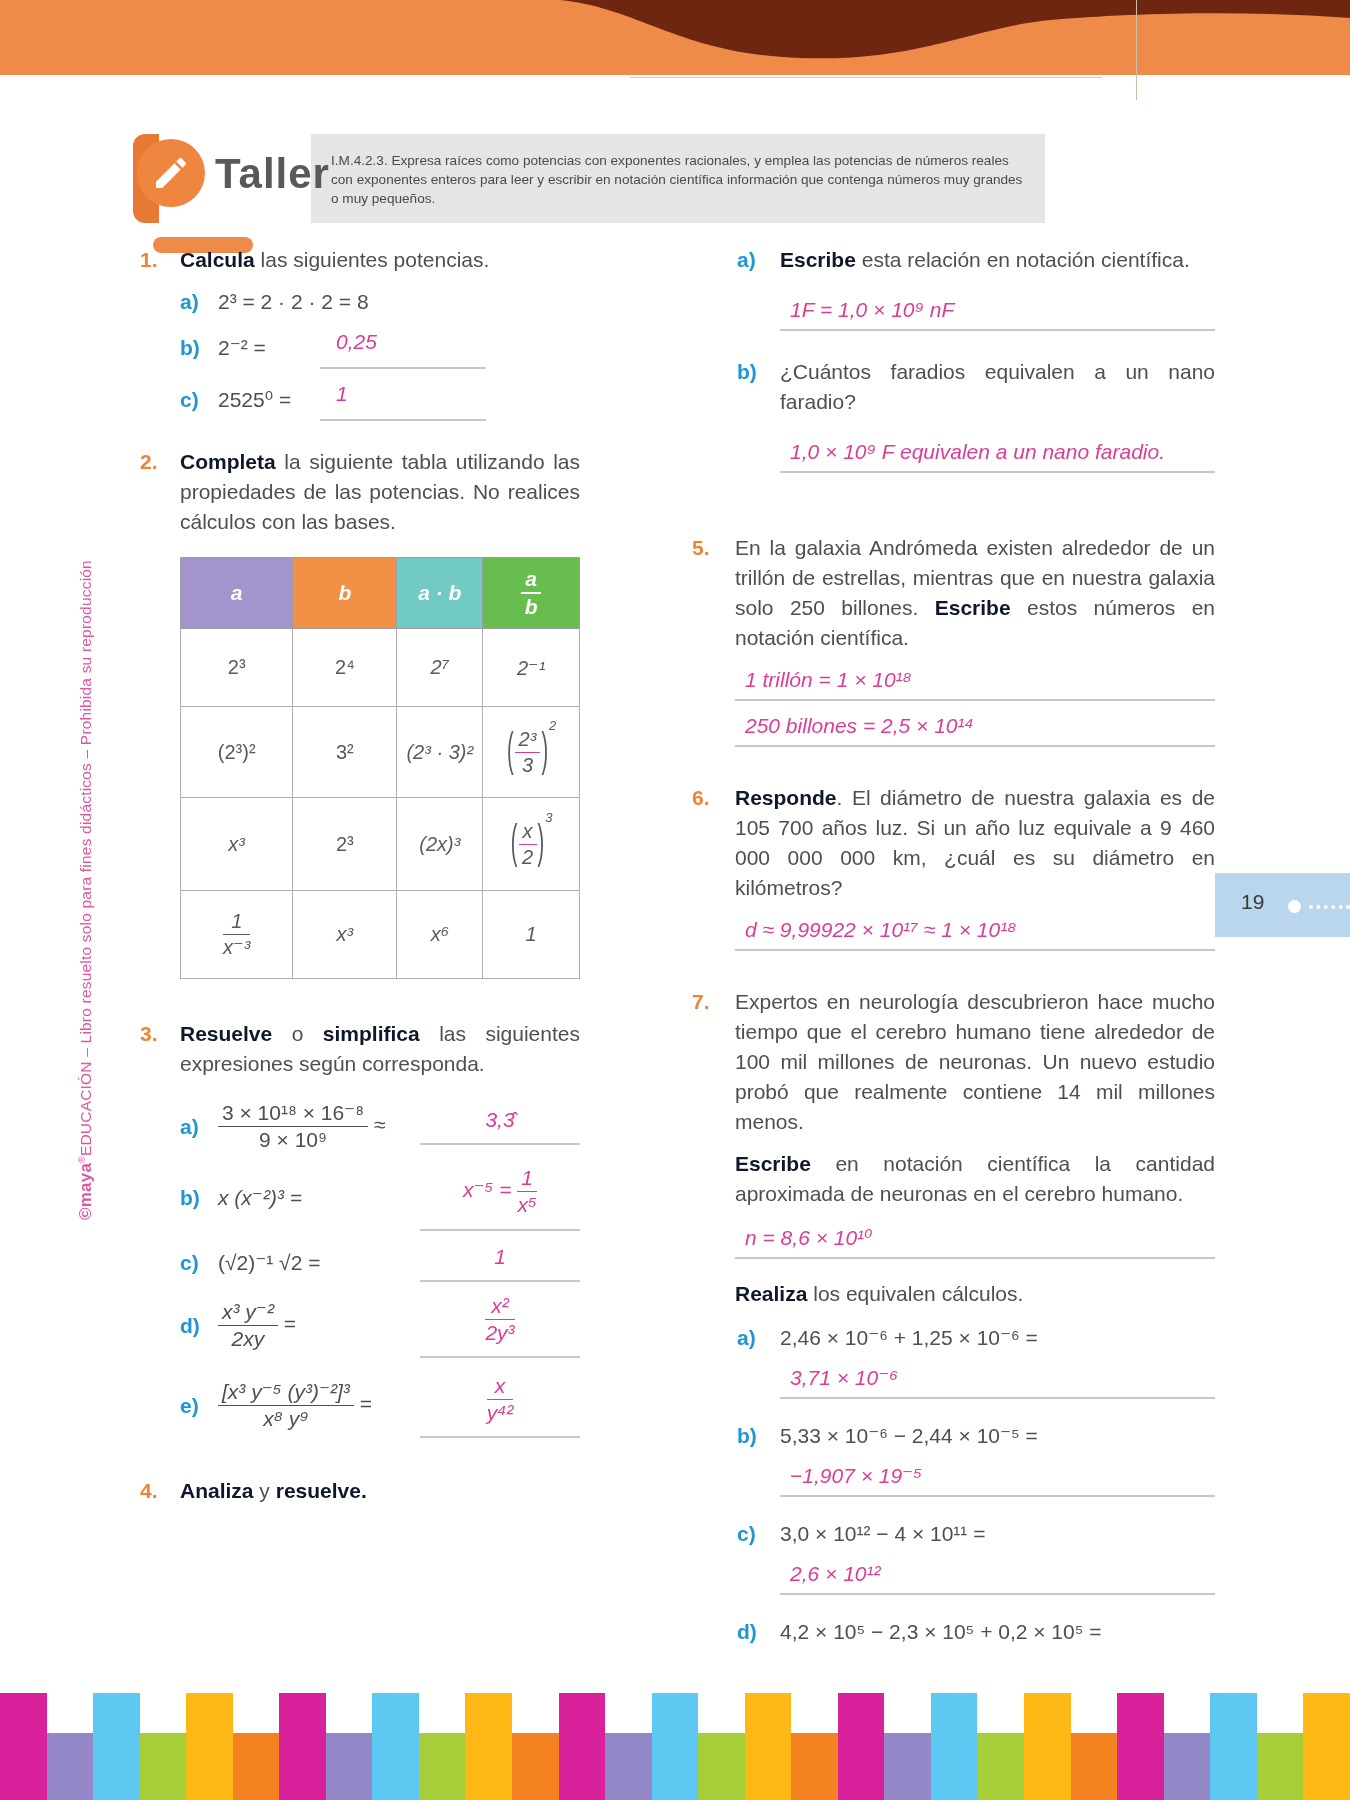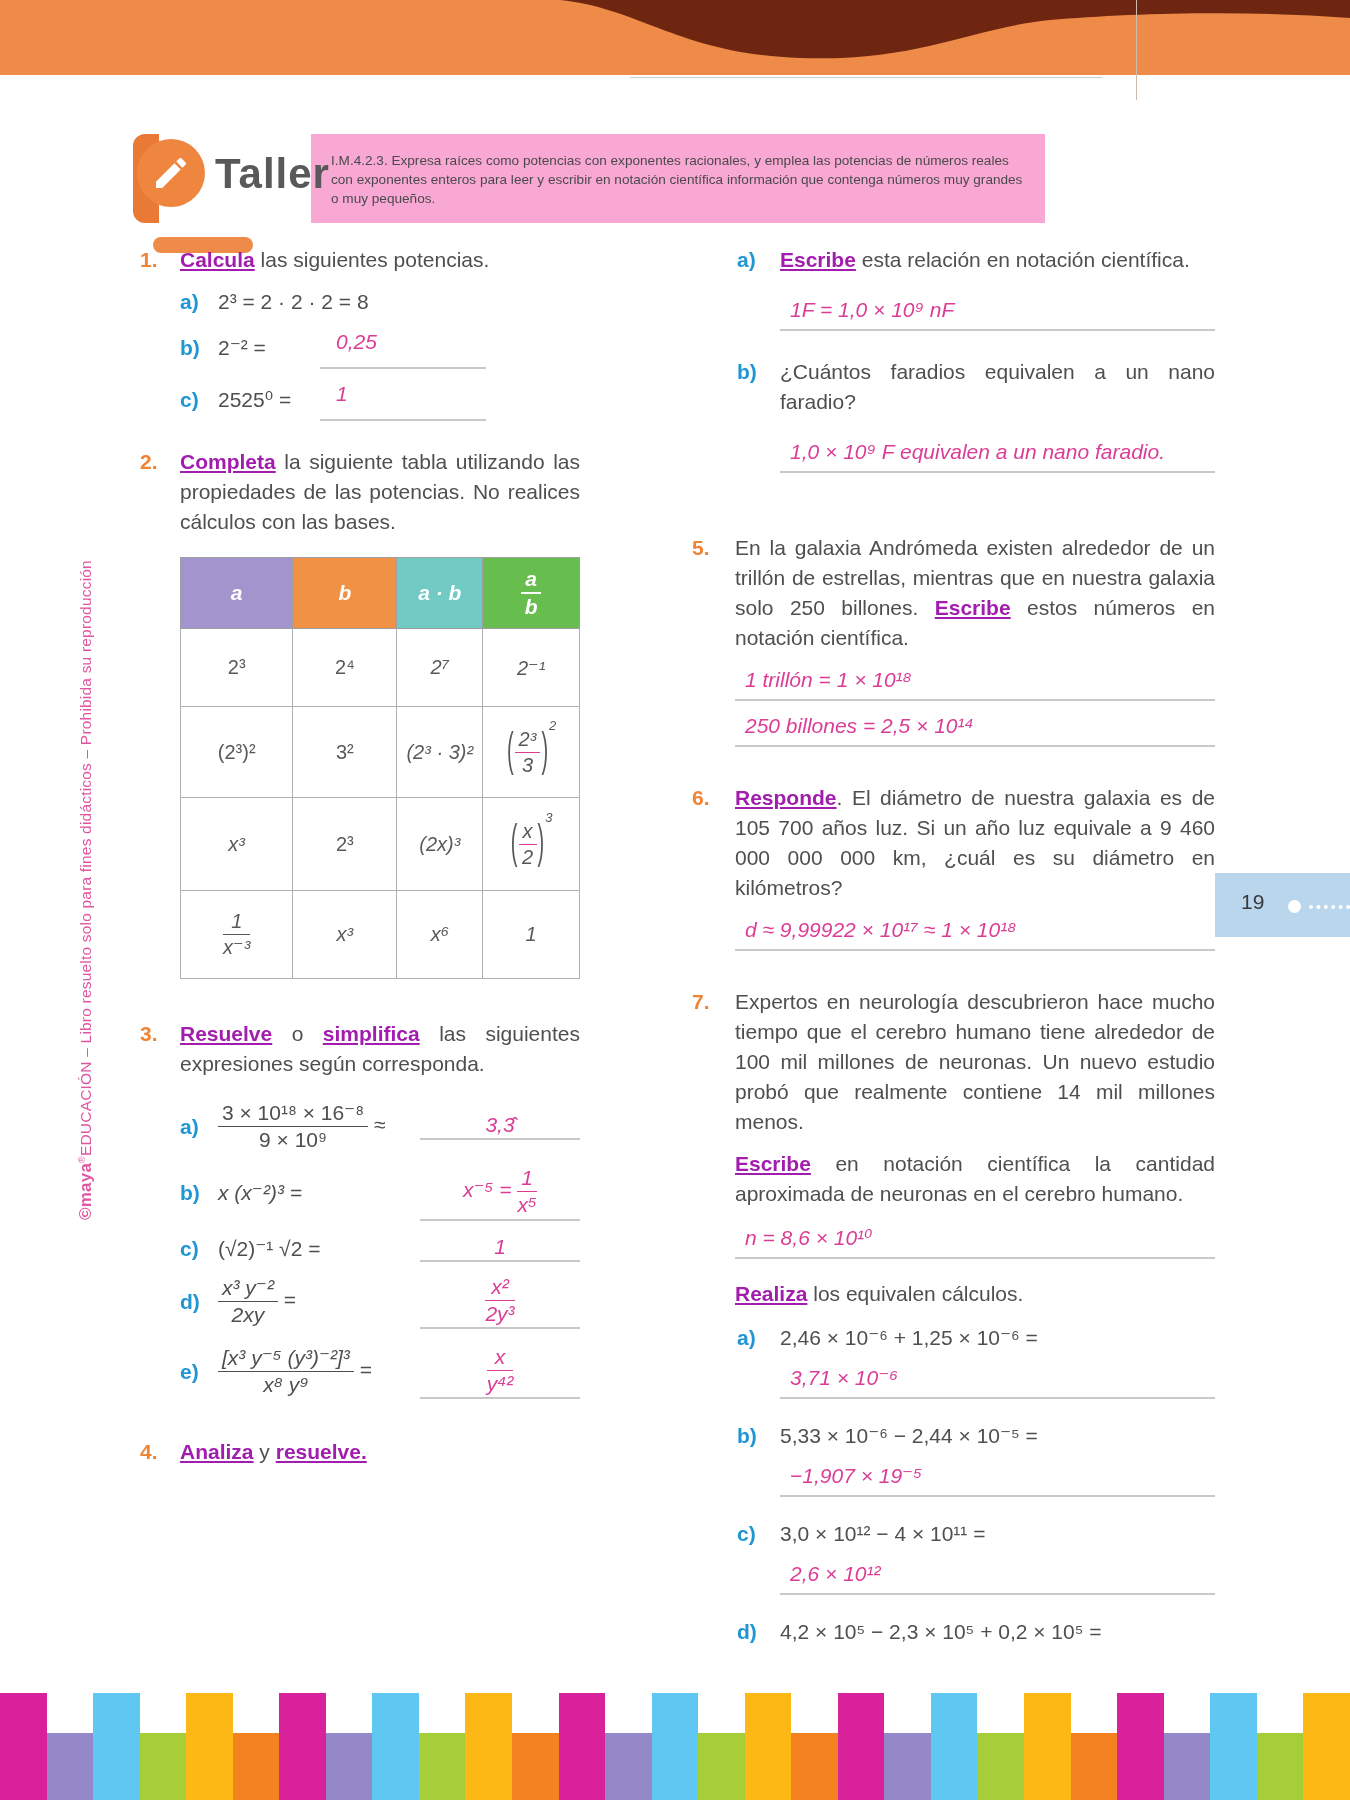--- a/index.html
+++ b/index.html
@@ -11,35 +11,35 @@
   
   .topband{position:absolute;left:0;top:0;width:1350px;height:75px;background:#ef8b49;}
   .wave{position:absolute;right:0;top:0;}
   .hairline-h{position:absolute;left:630px;top:77px;width:472px;height:1px;background:#cfcfcf;}
   .hairline-v{position:absolute;left:1136px;top:0;width:1px;height:100px;background:#cdbcab;}
   
   .badge{position:absolute;left:133px;top:134px;width:912px;height:89px;}
   .badge-strip{position:absolute;left:0;top:0;width:26px;height:89px;background:#e87a35;border-radius:12px 0 0 12px;}
   .badge-circle{position:absolute;left:4px;top:5px;width:68px;height:68px;border-radius:50%;background:#ef8640;display:flex;align-items:center;justify-content:center;}
   .badge-title{position:absolute;left:82px;top:16px;font-size:42px;font-weight:600;color:#58595b;letter-spacing:1px;}
-  .badge-textbox{position:absolute;left:178px;top:0;width:734px;height:89px;background:#f9a8d4;box-sizing:border-box;padding:17px 22px 0 20px;}
+  .badge-textbox{position:absolute;left:178px;top:0;width:734px;height:89px;background:#e5e5e5;box-sizing:border-box;padding:17px 22px 0 20px;}
   .badge-textbox p{margin:0;font-size:13.6px;line-height:19px;color:#4a4a4c;text-align:left;}
   .badge-undertab{position:absolute;left:20px;top:103px;width:100px;height:16px;background:#ef8b49;border-radius:8px;}
   
   .sidebar{position:absolute;left:86px;top:890px;transform:translate(-50%,-50%) rotate(-90deg);white-space:nowrap;color:#e0559f;font-size:15.5px;letter-spacing:.2px;}
   .sidebar .brand{font-weight:bold;font-size:17px;}
   .sidebar .reg{font-size:9px;vertical-align:super;}
   
   .col-left{position:absolute;left:140px;top:245px;width:440px;}
   .col-right{position:absolute;left:692px;top:245px;width:523px;}
   .exhead{display:flex;font-size:21px;line-height:30px;margin-bottom:12px;}
   .exnum{width:40px;flex:0 0 40px;font-weight:bold;color:#ef8435;}
   .col-right .exnum{width:43px;flex:0 0 43px;}
   .extext{flex:1;text-align:justify;}
-  .bold{font-weight:bold;color:#a21caf;text-decoration:underline;}
+  .bold{font-weight:bold;color:#0f172a;}
   .sub{display:flex;padding-left:40px;font-size:21px;line-height:30px;align-items:center;}
   .col-right .sub{padding-left:45px;}
   .sublabel{width:38px;flex:0 0 38px;font-weight:bold;color:#2096d4;}
   .col-right .sublabel{width:43px;flex:0 0 43px;}
   .ansline{border-bottom:2px solid #c8c8c8;color:#db3d96;font-style:italic;font-size:21px;}
   
   .ex1row{margin-bottom:10px;}
   .ex1row .in-expr{width:102px;}
   .ex1row .ansline{width:150px;padding:0 0 10px 16px;}
   
@@ -56,21 +56,21 @@
   .frac{display:inline-block;vertical-align:middle;text-align:center;line-height:1.15;}
   .fnum{display:block;border-bottom:1.5px solid currentColor;padding:0 4px 1px;}
   .fden{display:block;padding-top:1px;}
   th .fnum{border-bottom:2px solid #fff;}
   .bp{display:inline-block;transform:scaleY(2.3);font-weight:300;margin:0 1px;font-style:normal;}
   .pexp{font-size:13px;position:relative;top:-20px;}
   
   .ex3row{display:flex;align-items:center;padding-left:40px;font-size:21px;margin-bottom:14px;}
   .ex3row .sublabel{align-self:center;}
   .ex3expr{flex:1;line-height:28px;}
-  .ex3ans{flex:0 0 160px;border-bottom:2px solid #c8c8c8;text-align:center;color:#db3d96;font-style:italic;padding-bottom:1px;}
+  .ex3ans{flex:0 0 160px;border-bottom:2px solid #c8c8c8;text-align:center;color:#db3d96;font-style:italic;padding-bottom:11px;}
   .ex3ans .frac .fnum{border-color:#db3d96;}
   
   .rans{margin:8px 0 26px 43px;padding:2px 0 4px 10px;min-height:30px;line-height:30px;}
   .rans.indent{margin-left:88px;}
   .para{padding-left:40px;font-size:21px;line-height:30px;text-align:justify;margin-bottom:12px;}
   .col-right .para{padding-left:43px;}
   
   .pagenum{position:absolute;left:1215px;top:873px;width:135px;height:64px;background:#b9d6ed;}
   .pagenum .num{position:absolute;left:26px;top:17px;font-size:21px;color:#3a3a3c;}
   .pagenum .dot{position:absolute;left:73px;top:27px;width:13px;height:13px;border-radius:50%;background:#fff;}

